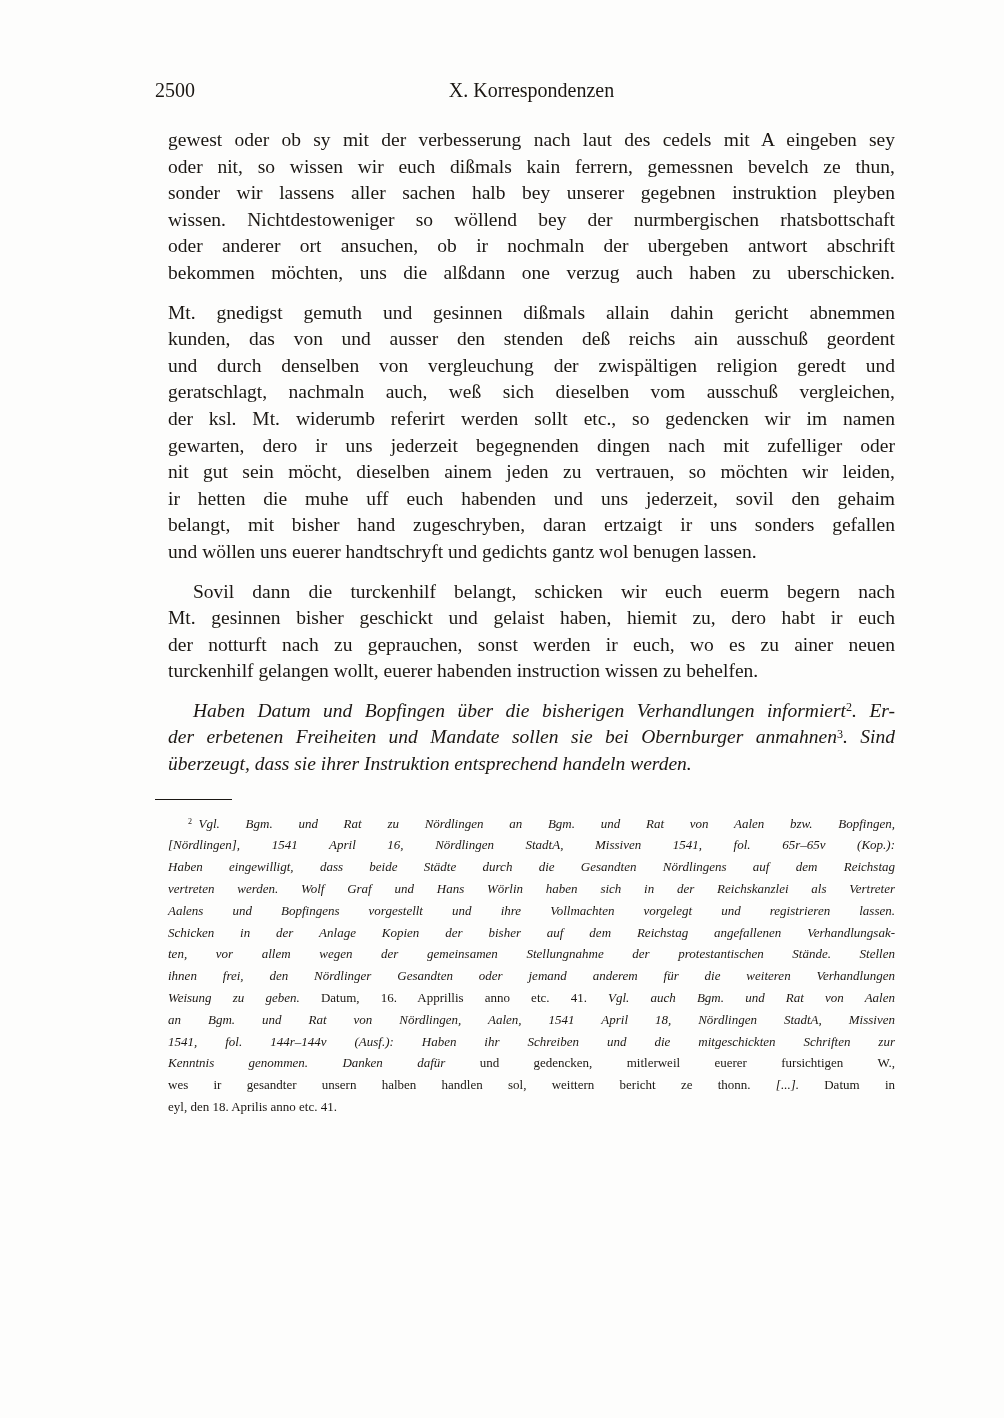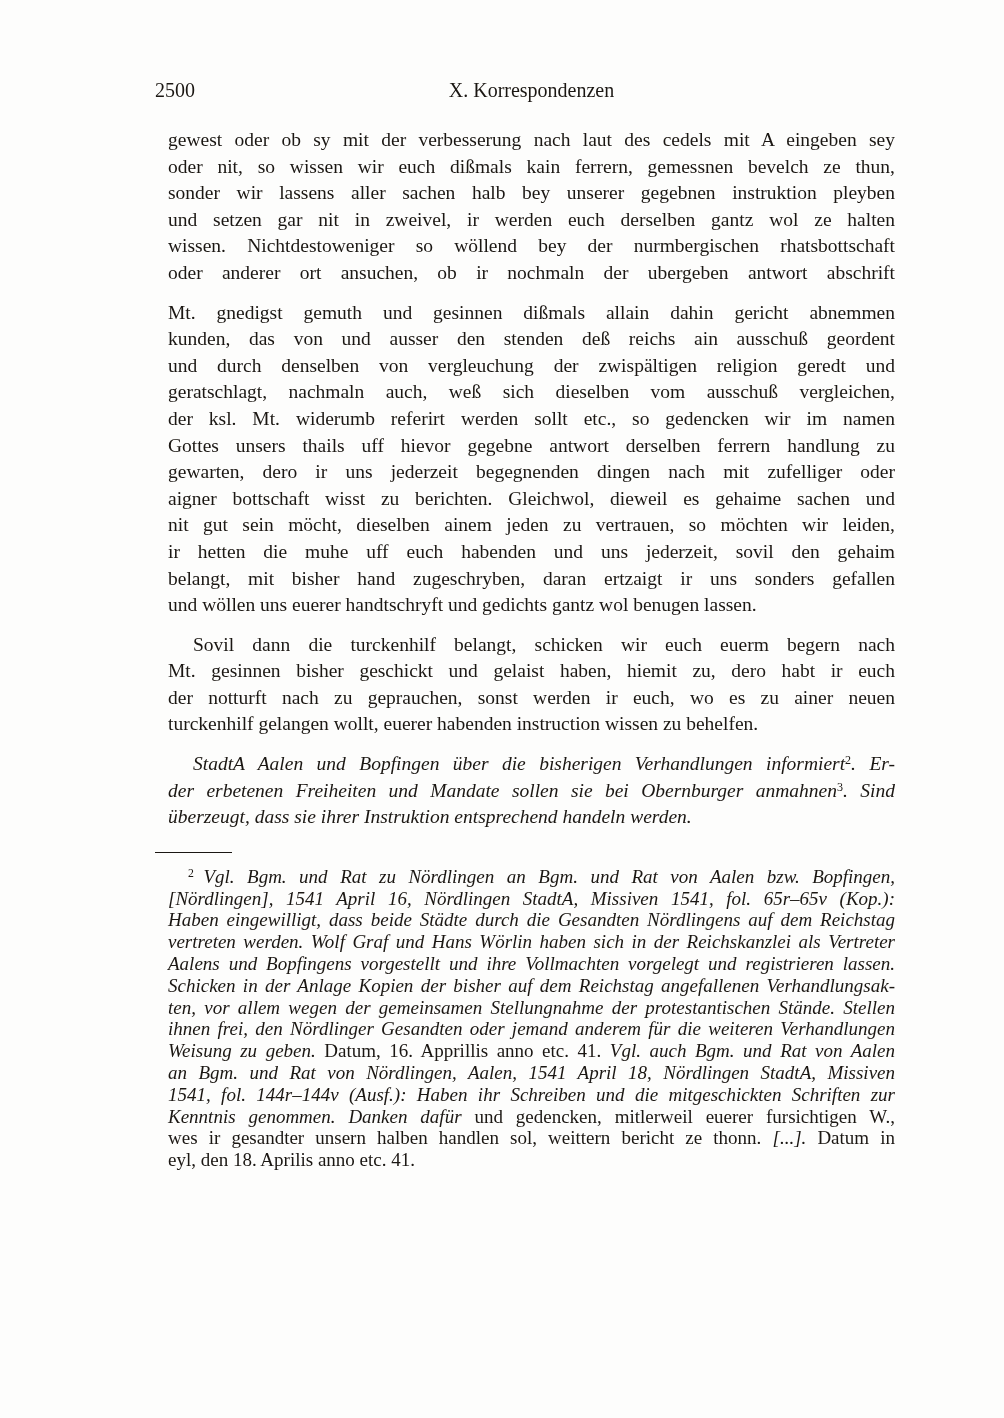--- a/index.html
+++ b/index.html
@@ -20,21 +20,21 @@
   .bodytext { margin-top: 25px; font-size: 19.5px; line-height: 26.6px; }
   .para { margin: 13px; }
   .para.italic-para { margin-top: 4px; }
 
   .line { text-align: justify; text-align-last: justify; white-space: normal; }
   .line.short { text-align-last: left; }
   .bodytext .line.indent { text-indent: 25px; }
 
   .fnblock { margin-top: 21px; }
   .fnrule { width: 77px; border-top: 1.7px solid #1b1713; margin: 0 0 7px 0; }
-  .fnlist { font-size: 19px; line-height: 21.8px; }
+  .fnlist { font-size: 13px; line-height: 21.8px; }
   .fnlist .line.indent { text-indent: 20px; }
 
   .it { font-style: italic; }
   .rm { font-style: normal; }
   .sup {
     font-style: normal;
     font-size: 0.62em;
     position: relative;
     top: -0.48em;
     line-height: 0;
@@ -49,46 +49,44 @@
     <div class="header">
       <span class="pagenum">2500</span>
       <span class="runtitle">X. Korrespondenzen</span>
     </div>
 
     <div class="bodytext" id="body-paragraphs">
         <div class="para">
           <div class="line"><span class="rm">gewest oder ob sy mit der verbesserung nach laut des cedels mit A eingeben sey</span></div>
           <div class="line"><span class="rm">oder nit, so wissen wir euch dißmals kain ferrern, gemessnen bevelch ze thun,</span></div>
           <div class="line"><span class="rm">sonder wir lassens aller sachen halb bey unserer gegebnen instruktion pleyben</span></div>
-          <div class="line"><span class="rm">und setzen gar nit in zweivel, ir werden euch derselben gantz wol ze halten</span></div>
           <div class="line"><span class="rm">wissen. Nichtdestoweniger so wöllend bey der nurmbergischen rhatsbottschaft</span></div>
           <div class="line"><span class="rm">oder anderer ort ansuchen, ob ir nochmaln der ubergeben antwort abschrift</span></div>
+          <div class="line"><span class="rm">bekommen möchten, uns die alßdann one verzug auch haben zu uberschicken.</span></div>
         </div>
         <div class="para">
           <div class="line"><span class="rm">Mt. gnedigst gemuth und gesinnen dißmals allain dahin gericht abnemmen</span></div>
           <div class="line"><span class="rm">kunden, das von und ausser den stenden deß reichs ain ausschuß geordent</span></div>
           <div class="line"><span class="rm">und durch denselben von vergleuchung der zwispältigen religion geredt und</span></div>
           <div class="line"><span class="rm">geratschlagt, nachmaln auch, weß sich dieselben vom ausschuß vergleichen,</span></div>
           <div class="line"><span class="rm">der ksl. Mt. widerumb referirt werden sollt etc., so gedencken wir im namen</span></div>
-          <div class="line"><span class="rm">Gottes unsers thails uff hievor gegebne antwort derselben ferrern handlung zu</span></div>
           <div class="line"><span class="rm">gewarten, dero ir uns jederzeit begegnenden dingen nach mit zufelliger oder</span></div>
-          <div class="line"><span class="rm">aigner bottschaft wisst zu berichten. Gleichwol, dieweil es gehaime sachen und</span></div>
           <div class="line"><span class="rm">nit gut sein möcht, dieselben ainem jeden zu vertrauen, so möchten wir leiden,</span></div>
           <div class="line"><span class="rm">ir hetten die muhe uff euch habenden und uns jederzeit, sovil den gehaim</span></div>
           <div class="line"><span class="rm">belangt, mit bisher hand zugeschryben, daran ertzaigt ir uns sonders gefallen</span></div>
           <div class="line short"><span class="rm">und wöllen uns euerer handtschryft und gedichts gantz wol benugen lassen.</span></div>
         </div>
         <div class="para">
           <div class="line indent"><span class="rm">Sovil dann die turckenhilf belangt, schicken wir euch euerm begern nach</span></div>
           <div class="line"><span class="rm">Mt. gesinnen bisher geschickt und gelaist haben, hiemit zu, dero habt ir euch</span></div>
           <div class="line"><span class="rm">der notturft nach zu geprauchen, sonst werden ir euch, wo es zu ainer neuen</span></div>
           <div class="line short"><span class="rm">turckenhilf gelangen wollt, euerer habenden instruction wissen zu behelfen.</span></div>
         </div>
         <div class="para italic-para">
-          <div class="line indent"><span class="it">StadtA Aalen und Bopfingen über die bisherigen Verhandlungen informiert</span><span class="rm sup">2</span><span class="it">. Er-</span></div>
+          <div class="line indent"><span class="it">Haben Datum und Bopfingen über die bisherigen Verhandlungen informiert</span><span class="rm sup">2</span><span class="it">. Er-</span></div>
           <div class="line"><span class="it">der erbetenen Freiheiten und Mandate sollen sie bei Obernburger anmahnen</span><span class="rm sup">3</span><span class="it">. Sind</span></div>
           <div class="line short"><span class="it">überzeugt, dass sie ihrer Instruktion entsprechend handeln werden.</span></div>
         </div>
       </div>
 
     <div class="fnblock">
       <div class="fnrule"></div>
       <div class="fnlist" id="footnote-list">
           <div class="para">
             <div class="line indent"><span class="rm sup">2</span><span class="it"> Vgl. Bgm. und Rat zu Nördlingen an Bgm. und Rat von Aalen bzw. Bopfingen,</span></div>

